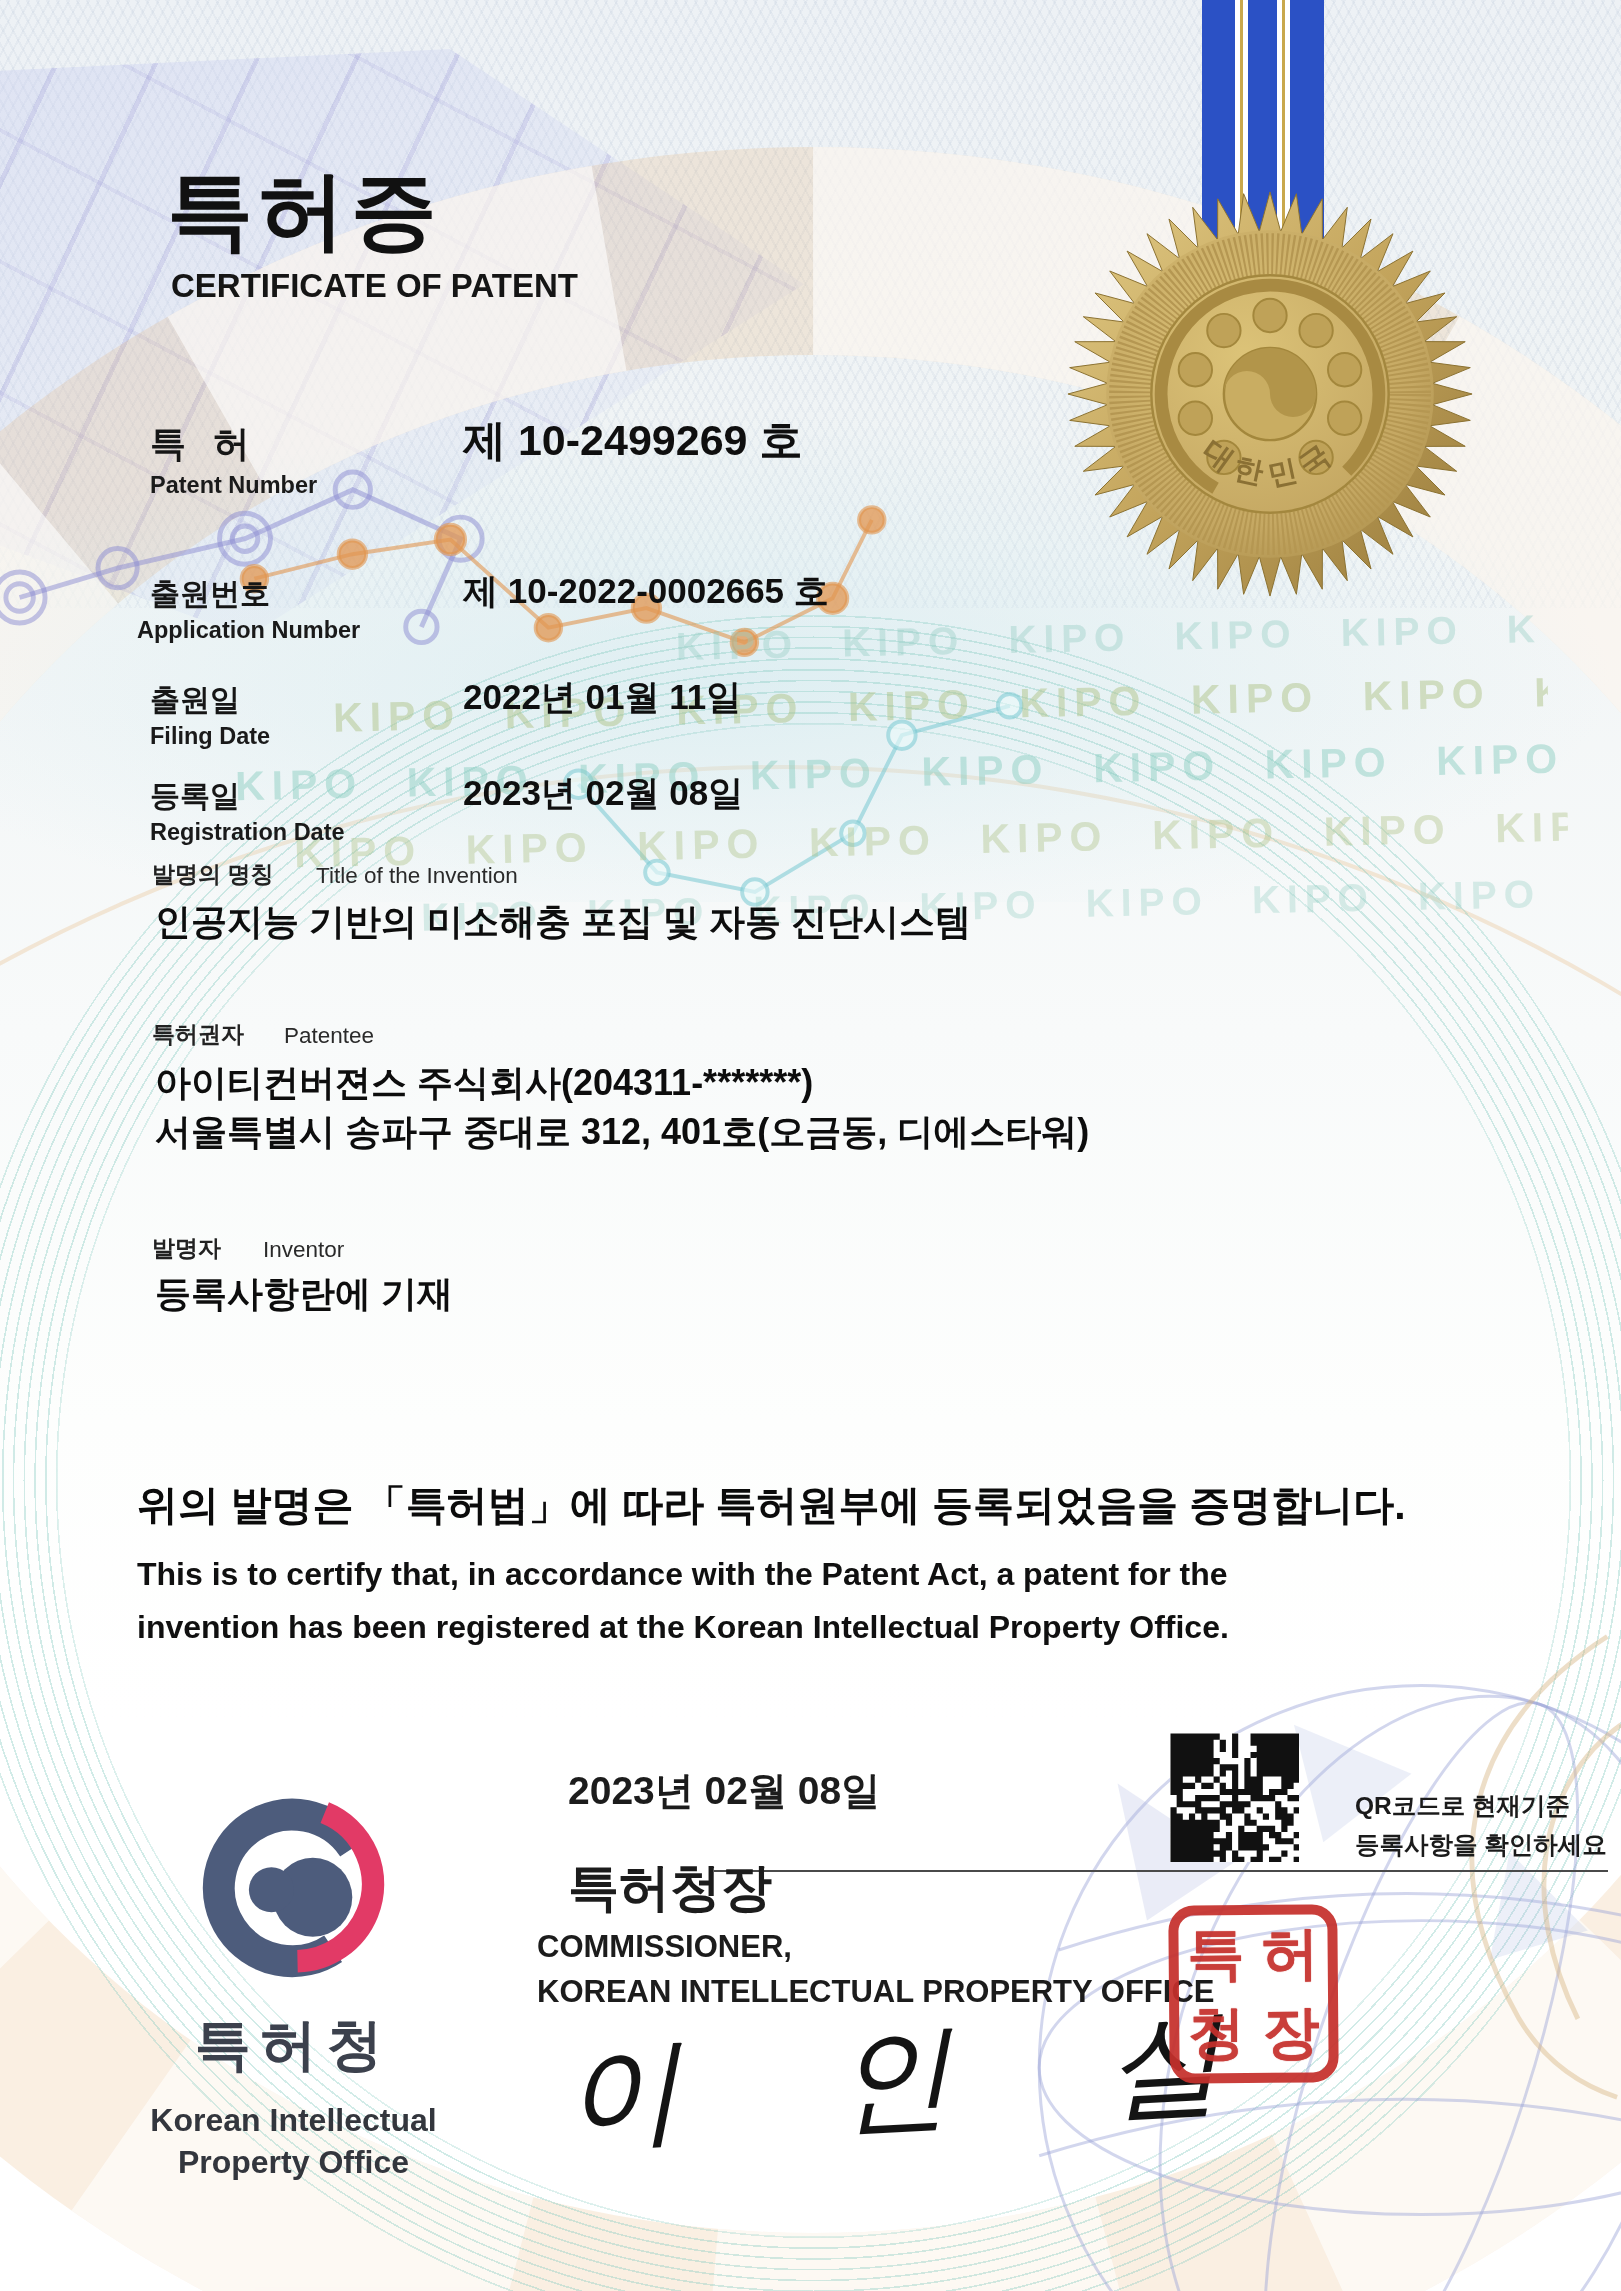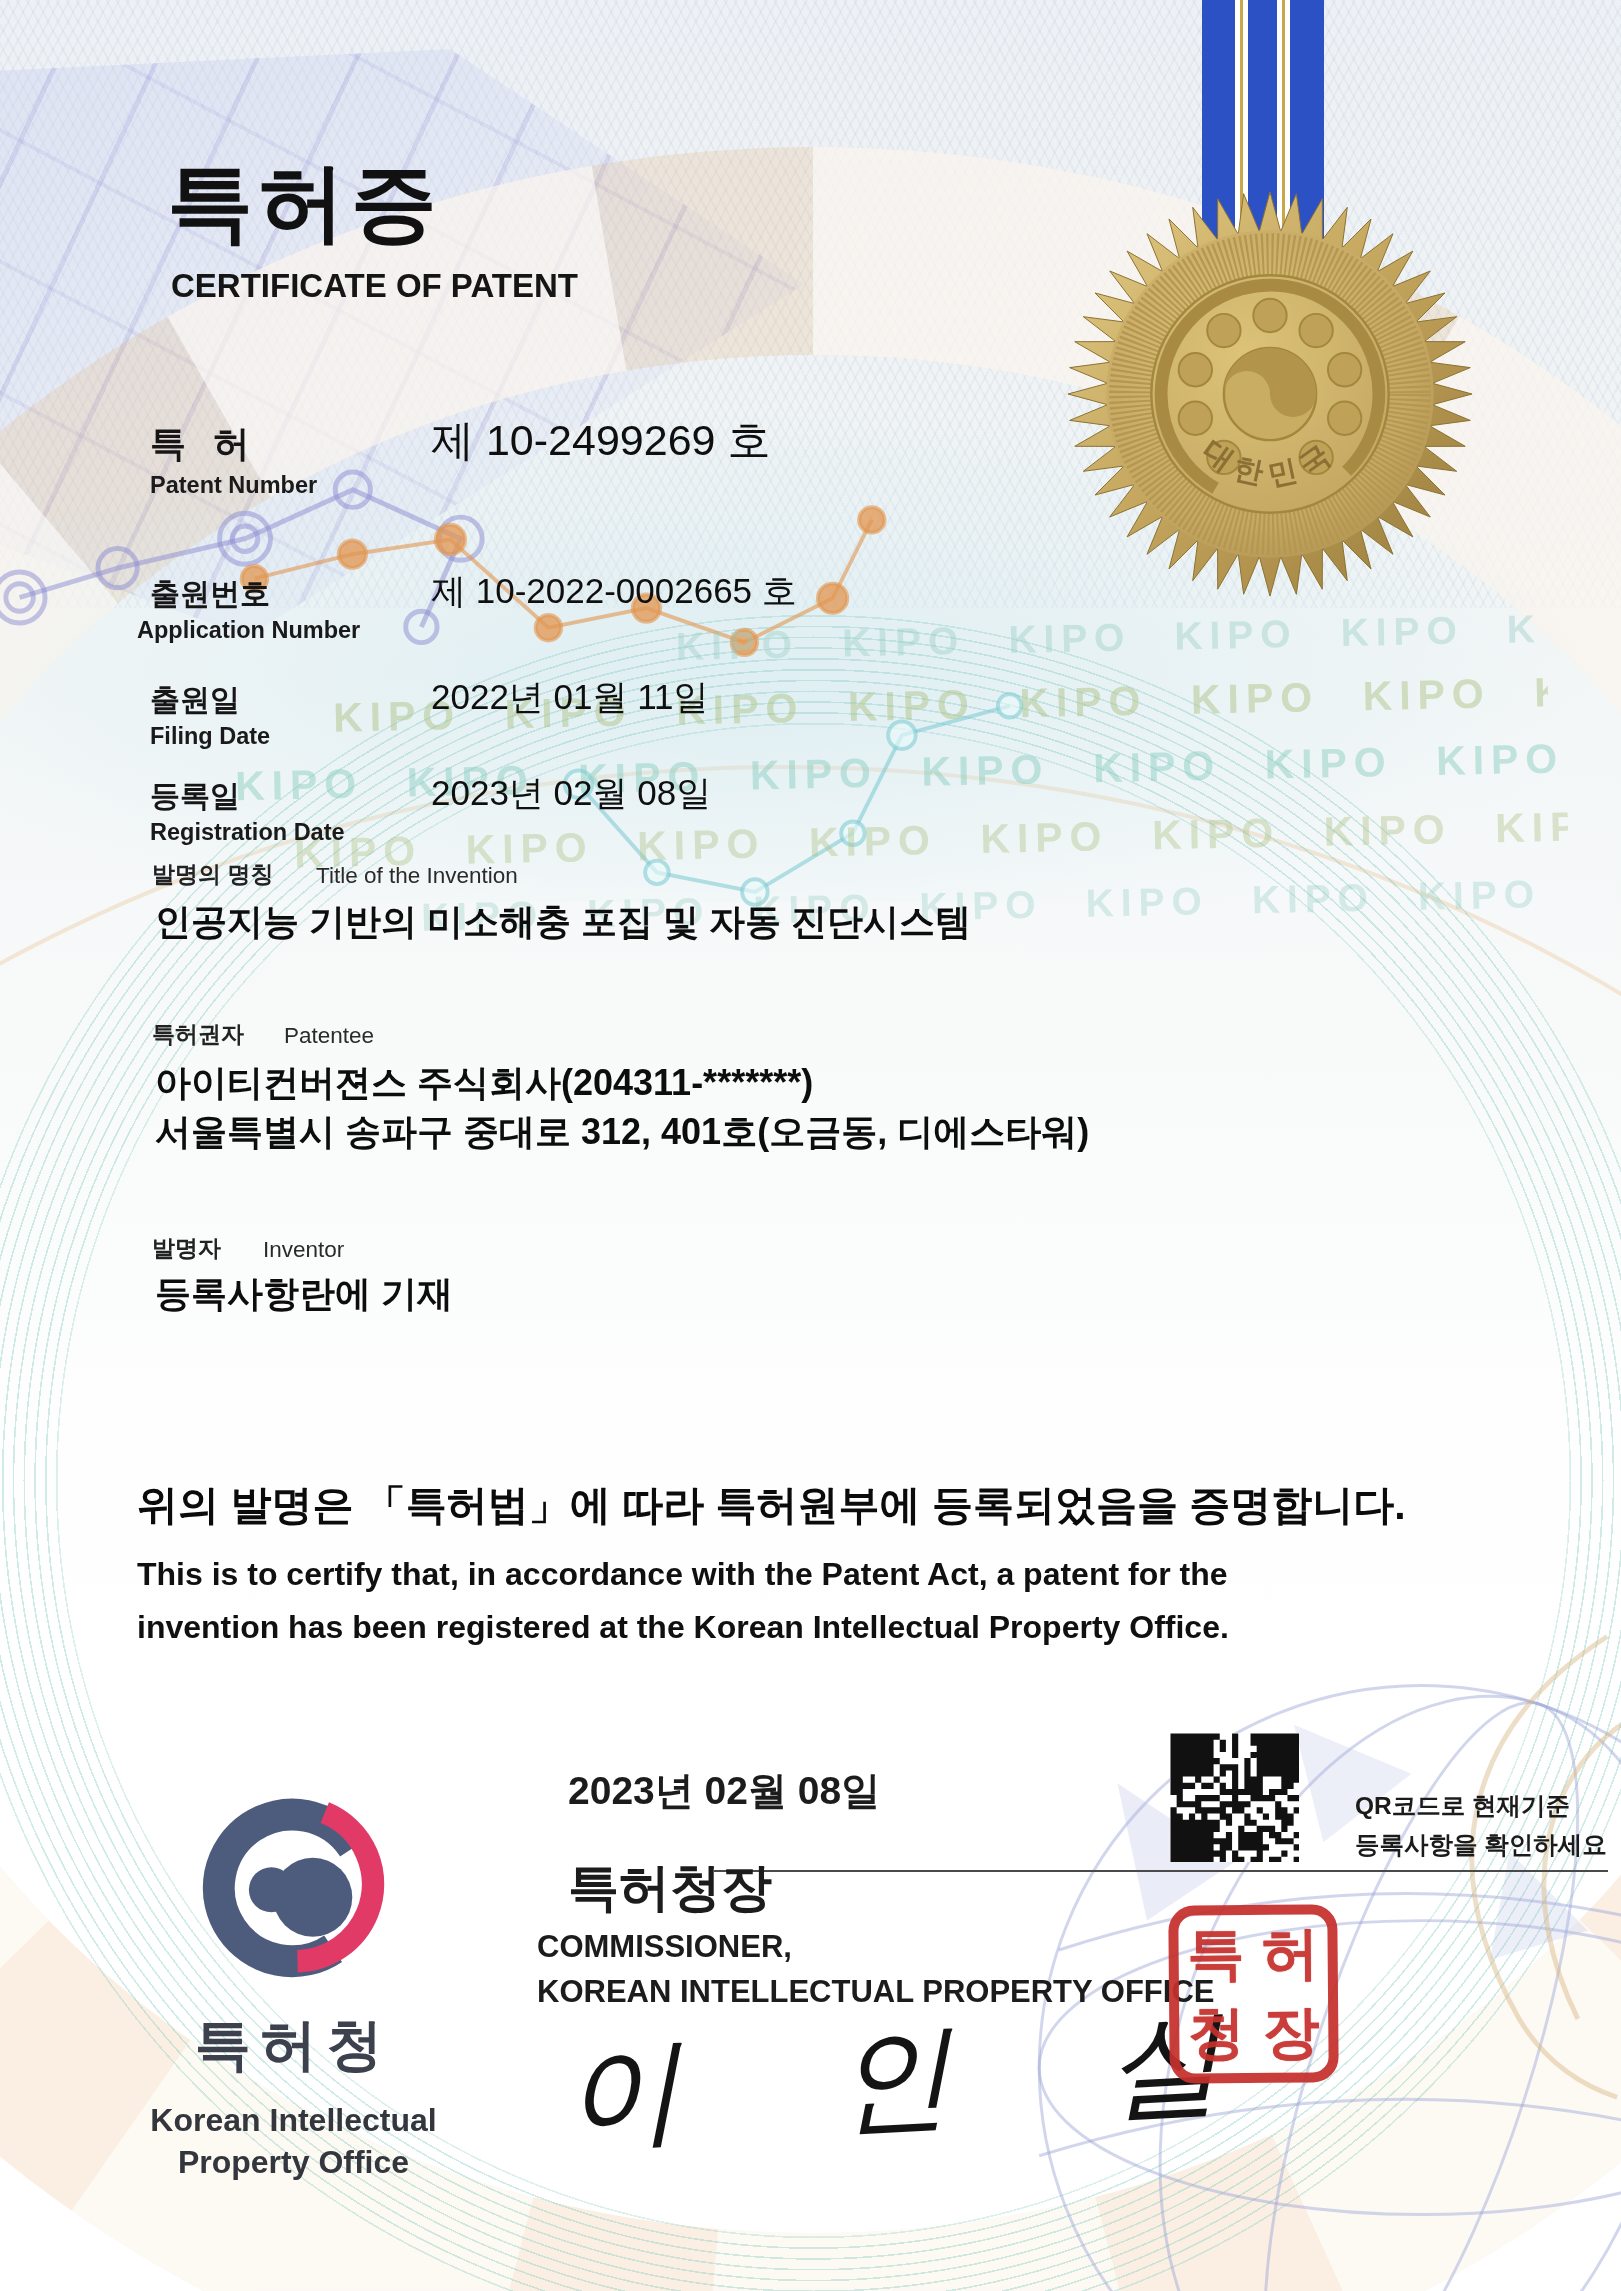--- a/index.html
+++ b/index.html
@@ -42,21 +42,21 @@
       #2b51c5 0 33px,#ffffff 33px 38px,#c9a84c 38px 41px,#ffffff 41px 46px,
       #2b51c5 46px 75px,#ffffff 75px 80px,#c9a84c 80px 83px,#ffffff 83px 88px,#2b51c5 88px 122px);
     clip-path:polygon(0 0,100% 0,100% 88%,93% 100%,86% 88%,79% 100%,72% 88%,65% 100%,58% 88%,51% 100%,44% 88%,37% 100%,30% 88%,23% 100%,16% 88%,9% 100%,2% 88%,0 92%);}
   .medal{position:absolute;left:1064px;top:188px;}
   
   .abs{position:absolute;white-space:nowrap;}
   .t-title{font-size:86px;font-weight:900;letter-spacing:5.9px;color:#111;}
   .t-sub{font-size:33px;font-weight:800;color:#151515;}
   .lbl-ko{font-size:30px;font-weight:700;color:#161616;}
   .lbl-en{font-size:23.5px;font-weight:700;color:#1a1a1a;}
-  .val{font-weight:400;color:#0f0f0f;}
+  .val{font-weight:700;color:#0f0f0f;margin-left:32px;}
   .sec-ko{font-size:23px;font-weight:700;color:#222;}
   .sec-en{font-size:22.5px;font-weight:400;color:#2a2a2a;}
   .big{font-size:36px;font-weight:700;color:#0d0d0d;}
   .stmt-ko{font-size:41px;font-weight:800;color:#0b0b0b;}
   .stmt-en{font-size:32px;font-weight:700;color:#101010;}
   .hline{position:absolute;height:2px;background:#4a4a4a;}
   .sig{font-family:"DejaVu Serif",serif;font-style:italic;font-size:116px;letter-spacing:59px;color:#141414;transform:rotate(-3deg);}
   
   .seal{position:absolute;left:1169px;top:1905px;width:169px;height:178px;border:10.8px solid #c5302c;border-radius:25.5px;
     box-sizing:border-box;display:grid;grid-template-columns:1fr 1fr;grid-template-rows:1fr 1fr;align-items:center;justify-items:center;
@@ -178,21 +178,21 @@
         <circle cx="-76.1" cy="-24.7" r="17"></circle>
         <circle cx="-47.0" cy="-64.7" r="17"></circle>
       </g>
     <circle r="47" fill="#c9ad62" stroke="#a3873c" stroke-width="2.5"></circle>
     <path d="M -47 0 A 47 47 0 0 1 47 0 A 23.5 23.5 0 0 1 0 0 A 23.5 23.5 0 1 0 -47 0 Z" fill="#b2954a"></path>
     <text font-size="30" font-weight="700" fill="#8a7034" letter-spacing="9" font-family="Liberation Sans, sans-serif">
       <textPath href="#medalArc" startOffset="50%" text-anchor="middle">대한민국</textPath>
     </text>
   </svg>
 
-  <div class="abs t-title" style="left:167px;top:145px;">특허증</div>
+  <div class="abs t-title" style="left:167px;top:153px;">특허증</div>
   <div class="abs t-sub" style="left:171px;top:267px;">CERTIFICATE OF PATENT</div>
 
   <div class="abs lbl-ko" style="left:150px;top:420px;font-size:36px;letter-spacing:8.8px;">특 허</div>
   <div class="abs lbl-en" style="left:150px;top:472px;">Patent Number</div>
   <div class="abs val" style="left:431px;top:412px;font-size:43px;">제 10-2499269 호</div>
 
   <div class="abs lbl-ko" style="left:150px;top:574px;">출원번호</div>
   <div class="abs lbl-en" style="left:137px;top:617px;">Application Number</div>
   <div class="abs val" style="left:431px;top:568px;font-size:35px;">제 10-2022-0002665 호</div>
 

